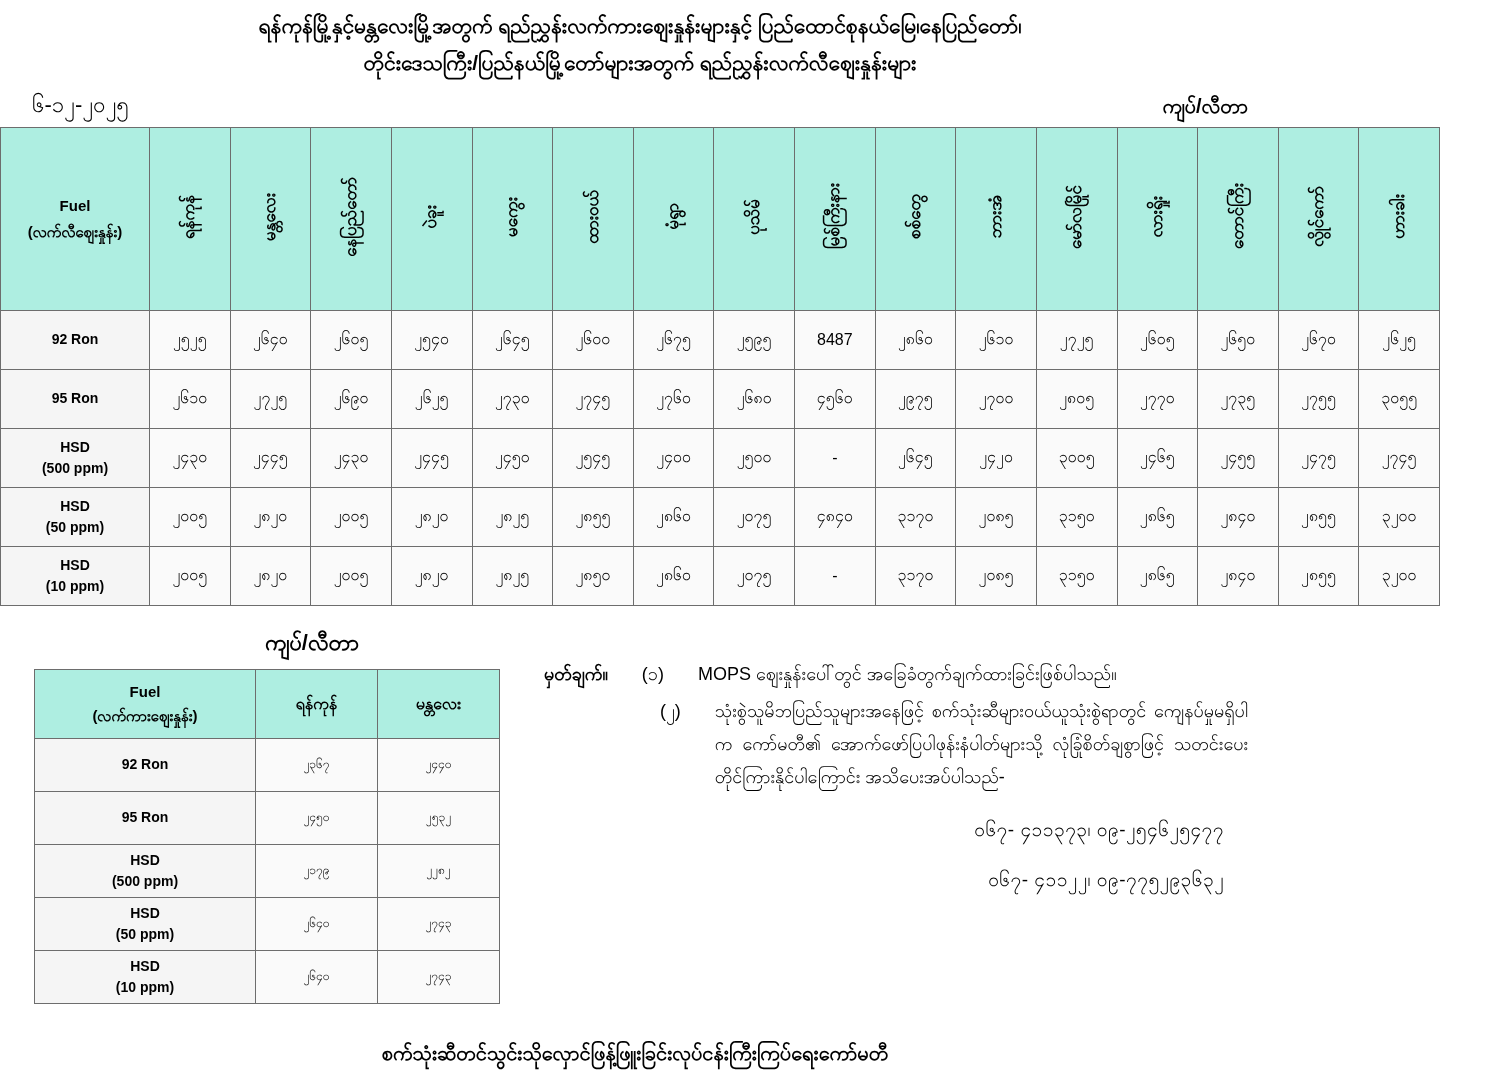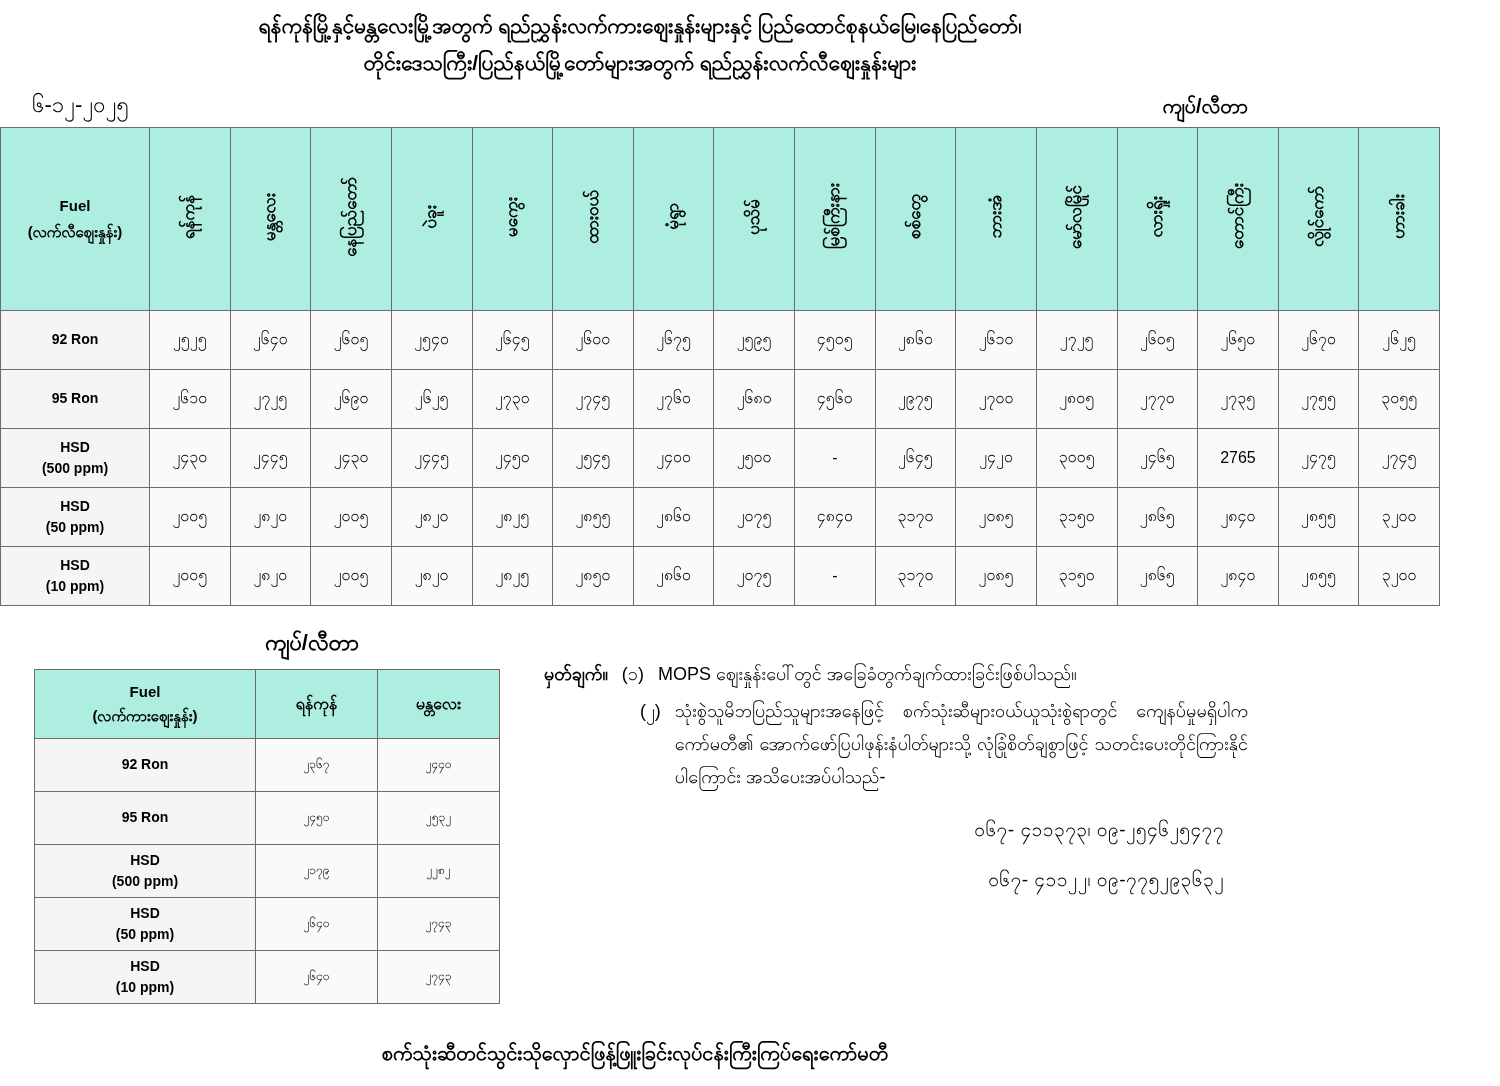--- a/index.html
+++ b/index.html
@@ -147,20 +147,21 @@
   .right-lower {
     flex: 1;
     padding-left: 42px;
     padding-top: 30px;
   }
   .note-row {
     display: flex;
     font-size: 18px;
     line-height: 1.85;
     margin-bottom: 4px;
+    gap: 20px;
   }
   .note-label {
     font-weight: bold;
     white-space: nowrap;
     padding-right: 14px;
   }
   .note-num {
     white-space: nowrap;
     padding-right: 14px;
   }
@@ -235,21 +236,21 @@
           <div>92 Ron</div>
         </td>
         <td class="val">၂၅၂၅</td>
         <td class="val">၂၆၄၀</td>
         <td class="val">၂၆၀၅</td>
         <td class="val">၂၅၄၀</td>
         <td class="val">၂၆၄၅</td>
         <td class="val">၂၆၀၀</td>
         <td class="val">၂၆၇၅</td>
         <td class="val">၂၅၉၅</td>
-        <td class="val">၄၅၀၅</td>
+        <td class="val">8487</td>
         <td class="val">၂၈၆၀</td>
         <td class="val">၂၆၁၀</td>
         <td class="val">၂၇၂၅</td>
         <td class="val">၂၆၀၅</td>
         <td class="val">၂၆၅၀</td>
         <td class="val">၂၆၇၀</td>
         <td class="val">၂၆၂၅</td>
       </tr>
       <tr>
         <td class="rowlabel">
@@ -283,21 +284,21 @@
         <td class="val">၂၄၄၅</td>
         <td class="val">၂၄၅၀</td>
         <td class="val">၂၅၄၅</td>
         <td class="val">၂၄၀၀</td>
         <td class="val">၂၅၀၀</td>
         <td class="val">-</td>
         <td class="val">၂၆၄၅</td>
         <td class="val">၂၄၂၀</td>
         <td class="val">၃၀၀၅</td>
         <td class="val">၂၄၆၅</td>
-        <td class="val">2765</td>
+        <td class="val">၂၄၅၅</td>
         <td class="val">၂၄၇၅</td>
         <td class="val">၂၇၄၅</td>
       </tr>
       <tr>
         <td class="rowlabel">
           <div>HSD</div>
           <div>(50 ppm)</div>
         </td>
         <td class="val">၂၀၀၅</td>
         <td class="val">၂၈၂၀</td>

